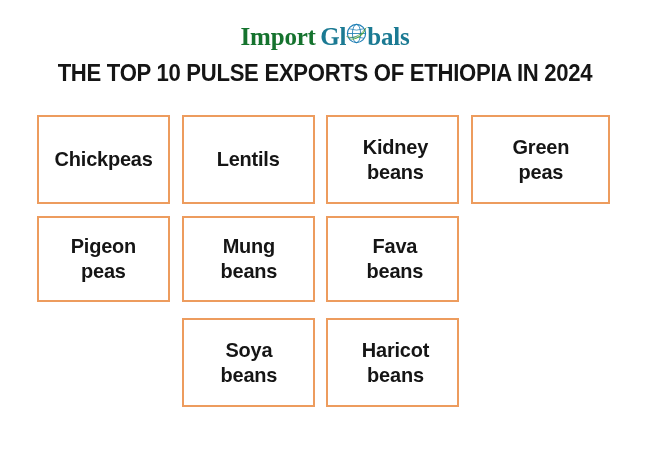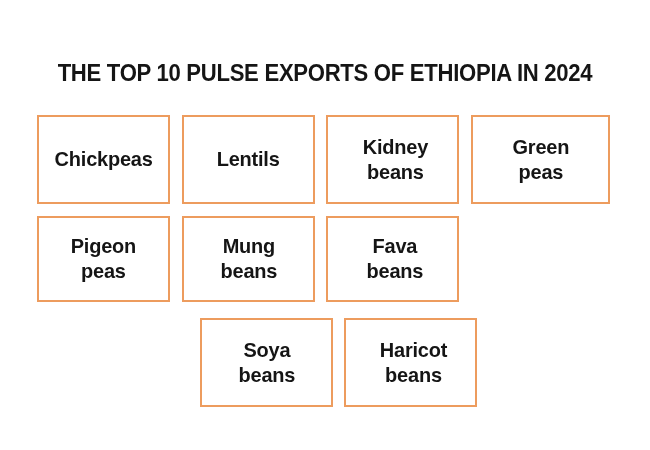--- a/index.html
+++ b/index.html
@@ -103,33 +103,44 @@
     letter-spacing: -0.2px;
     transform: scaleX(0.95);
     white-space: pre-line;
   }
 
   
   .r1 { top: 115px; height: 89px; }
   
   .r2 { top: 216px; height: 86px; }
   
-  .r3 { top: 318px; height: 89px; margin-left: 18px; }
+  .r3 { top: 318px; height: 89px; }
 
   
   .c1 { left: 37px;  width: 133px; }
   .c2 { left: 182px; width: 133px; }
   .c3 { left: 326px; width: 133px; padding-left: 9px; }
   .c4 { left: 471px; width: 139px; }
 </style>
 </head>
 <body>
 
 <div class="infographic">
 
+  <div class="brand">
+    <span class="brand-import">Import</span><span>&nbsp;</span><span class="brand-gl">Gl</span><span class="brand-globe"><svg viewBox="0 0 48 48" width="23" height="23" xmlns="http://www.w3.org/2000/svg">
+        <circle cx="24" cy="24" r="19" fill="#ffffff" stroke="#1f7fb5" stroke-width="2.4"></circle>
+        <ellipse cx="24" cy="24" rx="8.5" ry="19" fill="none" stroke="#1f7fb5" stroke-width="1.8"></ellipse>
+        <line x1="5" y1="24" x2="43" y2="24" stroke="#1f7fb5" stroke-width="1.8"></line>
+        <path d="M8 14 Q24 20 40 14" fill="none" stroke="#1f7fb5" stroke-width="1.5"></path>
+        <path d="M8 34 Q24 28 40 34" fill="none" stroke="#1f7fb5" stroke-width="1.5"></path>
+        <path d="M2 32 C12 40 34 34 45 10 C40 30 18 44 2 32 Z" fill="#4ea72e"></path>
+        <path d="M3 30 C14 36 32 30 44 12" fill="none" stroke="#2f7d1b" stroke-width="1.2"></path>
+      </svg></span><span class="brand-bals">bals</span>
+  </div>
 
   <div class="title">THE TOP 10 PULSE EXPORTS OF ETHIOPIA IN 2024</div>
 
   <div class="grid">
 
     <div class="card r1 c2">
       <span class="card-label">Lentils</span>
     </div>
     <div class="card r1 c1">
       <span class="card-label">Chickpeas</span>

